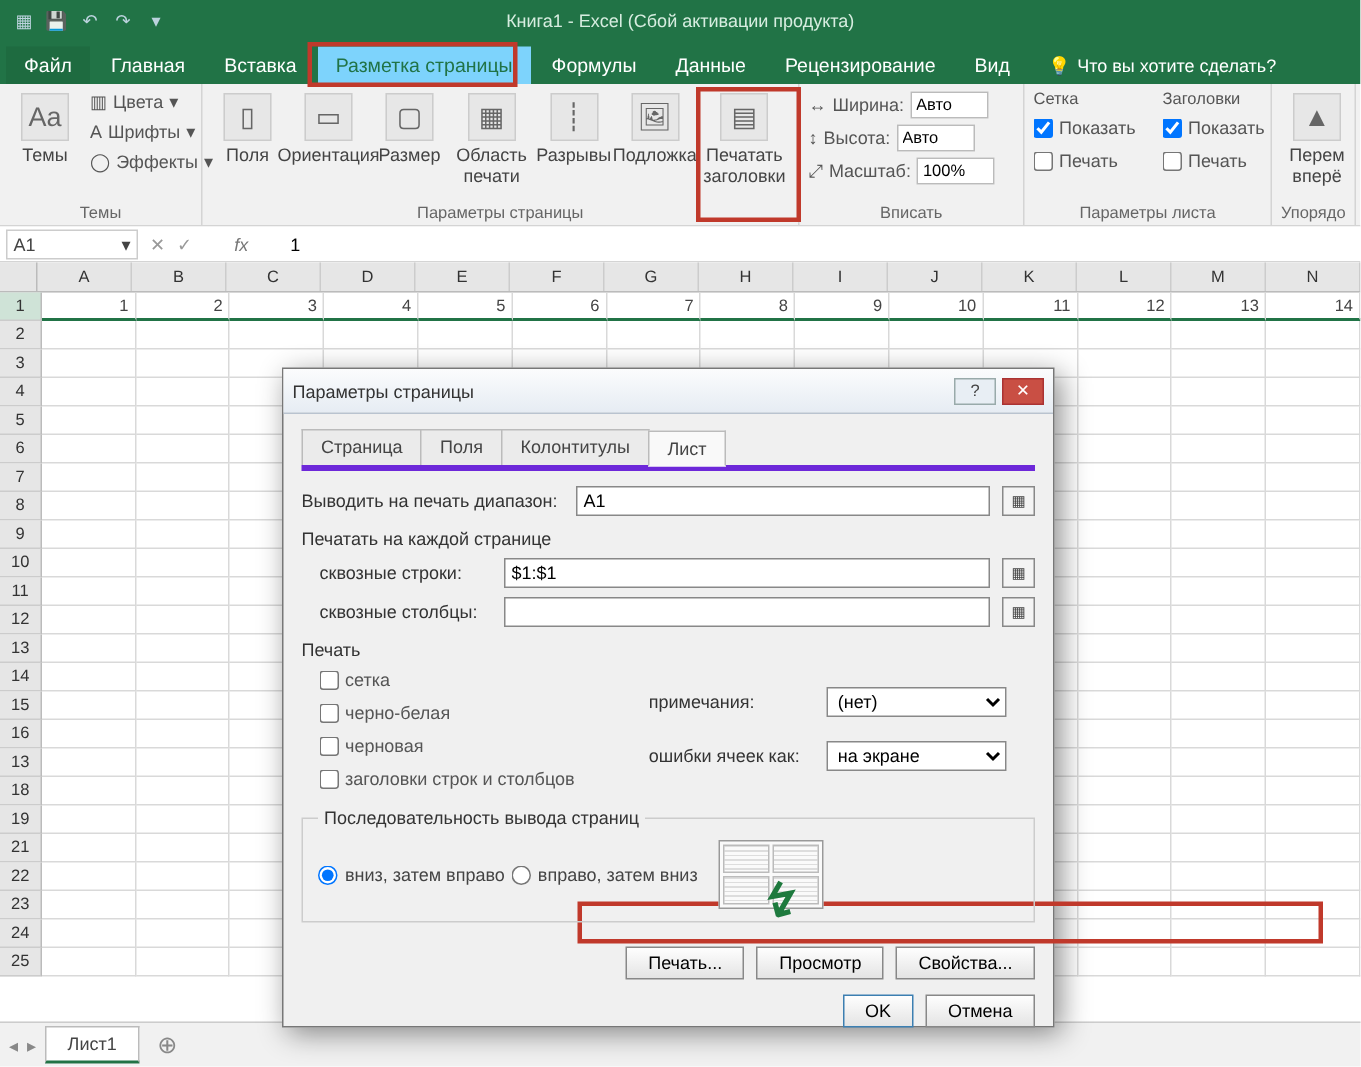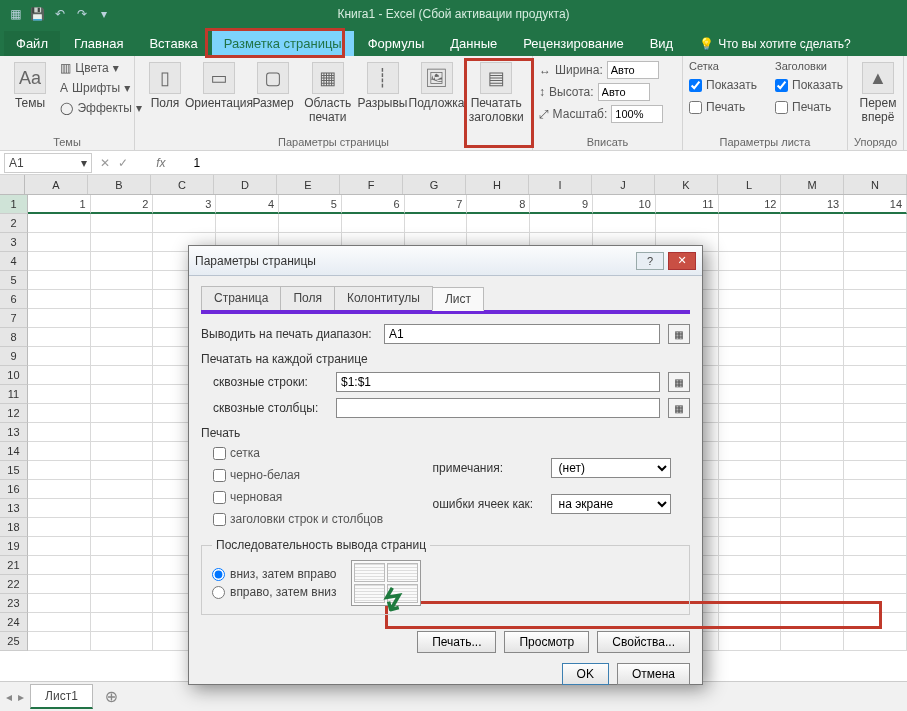--- a/index.html
+++ b/index.html
@@ -51,21 +51,21 @@
 .dlg-tab{padding:4px 12px;border:1px solid #bbb;border-bottom:none;background:#ebebeb;margin-right:-1px;font-size:12px;cursor:pointer}
 .dlg-tab.active{background:#f9f9f9;position:relative;top:1px;border-bottom:1px solid #f9f9f9}
 .field-row{display:flex;align-items:center;gap:8px;margin:6px 0;position:relative}
 .field-row label{font-size:12px;color:#333}
 .text-input{height:20px;border:1px solid #888;padding:0 4px;font-size:12px;background:#fff}
 .ref-btn{width:22px;height:20px;border:1px solid #888;background:#f4f4f4;display:flex;align-items:center;justify-content:center;font-size:10px}
 .section-lbl{font-size:12px;color:#333;margin:8px 0 4px}
 .fieldset{border:1px solid #ccc;padding:8px 10px;margin-top:10px;position:relative}
 .fieldset legend{font-size:12px;padding:0 4px;color:#333}
 .order{display:flex;gap:14px;align-items:center}
-.order-col{display:flex;flex-direction:column;gap:4px}
+.order-col{display:flex;flex-direction:row;gap:4px}
 .radio{display:flex;align-items:center;gap:5px;font-size:12px}
 .order-pic{width:70px;height:46px;border:1px solid #999;background:#fafafa;display:grid;grid-template-columns:1fr 1fr;grid-template-rows:1fr 1fr;gap:2px;padding:2px;position:relative}
 .order-pic div{background:repeating-linear-gradient(#ddd,#ddd 1px,transparent 1px,transparent 3px);border:1px solid #bbb}
 .dlg-footer{display:flex;justify-content:flex-end;gap:8px;margin-top:16px}
 .btn{padding:3px 14px;border:1px solid #888;background:linear-gradient(#fefefe,#e4e4e4);font-size:12px;cursor:pointer}
 .btn.default{border:1px solid #3c7fb1}
 .col-right{display:flex;flex-direction:column;gap:4px}
 .print-grid{display:grid;grid-template-columns:auto auto;gap:4px 30px;align-items:center}
 .sel{height:20px;width:120px;border:1px solid #888;background:#fff;font-size:12px;padding:0 3px}
 .arrow-overlay{position:absolute;left:28px;top:22px;font-size:30px;color:#1e7a3e;font-weight:bold;transform:rotate(20deg)}

